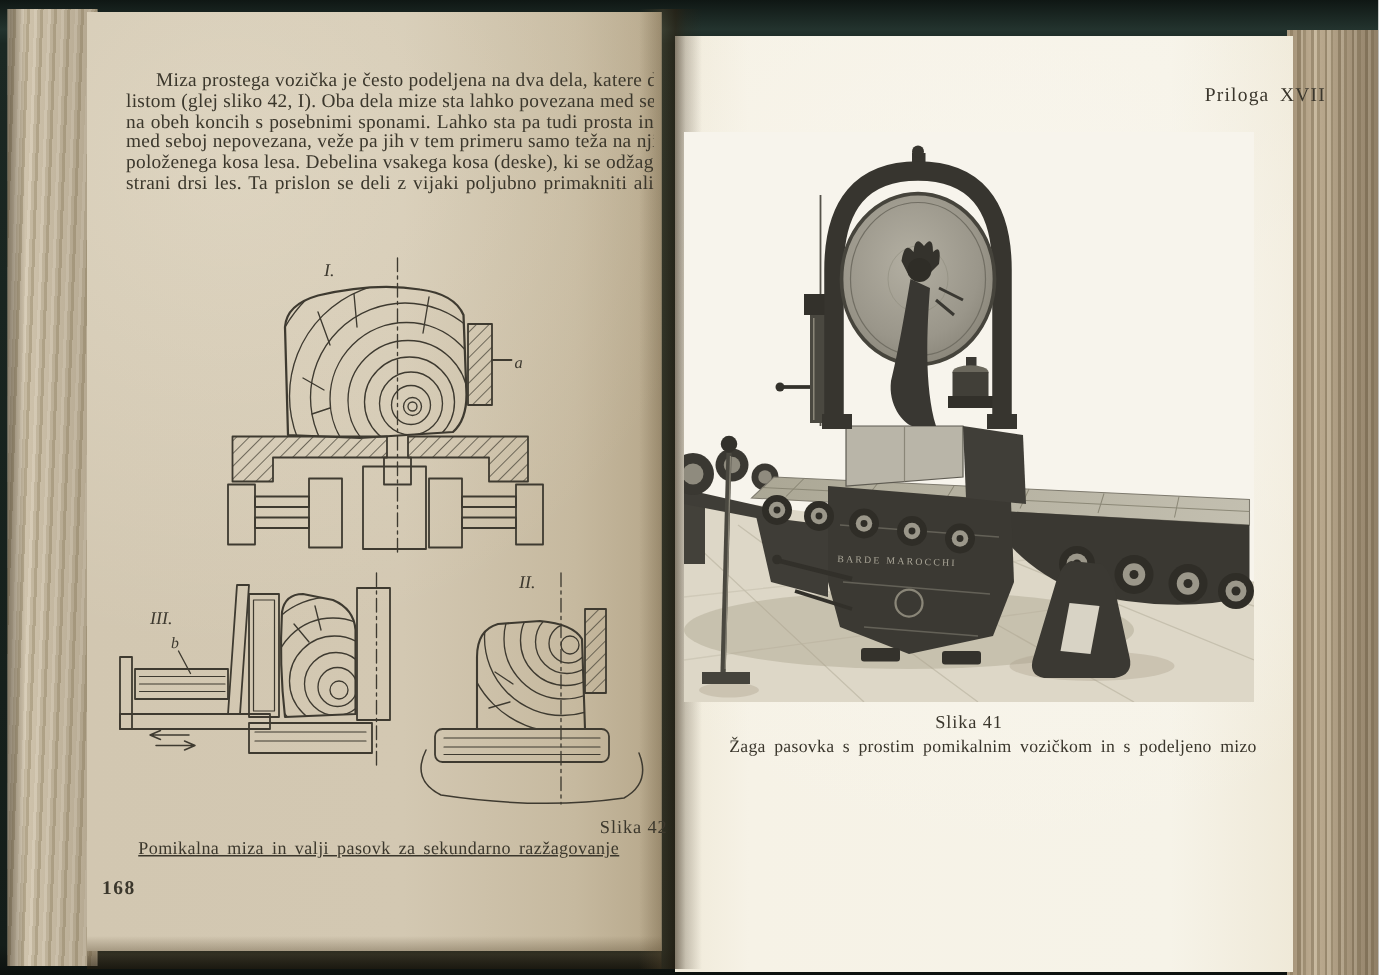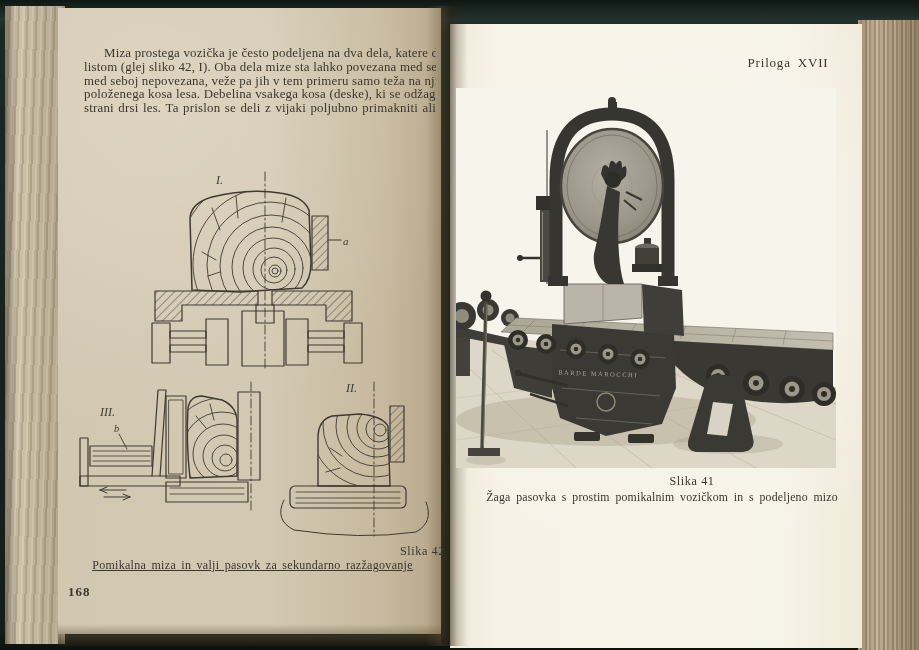--- a/index.html
+++ b/index.html
@@ -58,26 +58,26 @@
   .fig-caption-text{
     position:absolute;left:60px;top:558px;width:385px;text-align:center;
     font-size:12px;color:#3b372c;letter-spacing:.3px;word-spacing:2px;text-decoration:underline;
   }
   .page-number{
     position:absolute;left:68px;top:584px;
     font-size:13px;color:#3b372c;letter-spacing:1px;font-weight:bold;
   }
   
   .priloga{
-    position:absolute;left:728px;top:55px;width:120px;text-align:center;
+    position:absolute;left:764px;top:55px;width:120px;text-align:right;
     font-size:13px;color:#3a362c;letter-spacing:.8px;word-spacing:3px;
   }
   .photo-caption-title{
     position:absolute;left:456px;top:474px;width:380px;text-align:center;
-    font-size:12.2px;color:#3a362c;letter-spacing:.6px;padding-left:46px;
+    font-size:12.2px;color:#3a362c;letter-spacing:.6px;
   }
   .photo-caption-text{
     position:absolute;left:456px;top:490px;width:380px;text-align:center;
     font-size:11.8px;color:#3a362c;letter-spacing:.2px;word-spacing:2.5px;margin-left:16px;
   }
   svg text{font-family:"Liberation Serif","DejaVu Serif",serif;}
 </style>
 </head>
 <body>
 
@@ -86,20 +86,21 @@
   <div class="fore-edge-right"></div>
   <div class="stack-left"></div>
   <div class="page-left"></div>
   <div class="page-right"></div>
   <div class="page-left-bottom-shadow"></div>
   <div class="gutter"></div>
 
   <div class="para">
     <div class="pline indent">Miza prostega vozička je često podeljena na dva dela, katere deli</div>
     <div class="pline">listom (glej sliko 42, I). Oba dela mize sta lahko povezana med seboj</div>
+    <div class="pline">na obeh koncih s posebnimi sponami. Lahko sta pa tudi prosta in</div>
     <div class="pline">med seboj nepovezana, veže pa jih v tem primeru samo teža na njih</div>
     <div class="pline">položenega kosa lesa. Debelina vsakega kosa (deske), ki se odžaguje,</div>
     <div class="pline">strani drsi les. Ta prislon se deli z vijaki poljubno primakniti ali</div>
   </div>
 
   <svg style="position:absolute;left:60px;top:168px;" width="385" height="372" viewBox="0 0 385 372">
     <defs>
       <pattern id="h1" patternUnits="userSpaceOnUse" width="6" height="6" patternTransform="rotate(45)">
         <line x1="0" y1="0" x2="0" y2="6" stroke="#4a463a" stroke-width="1"></line>
       </pattern>

